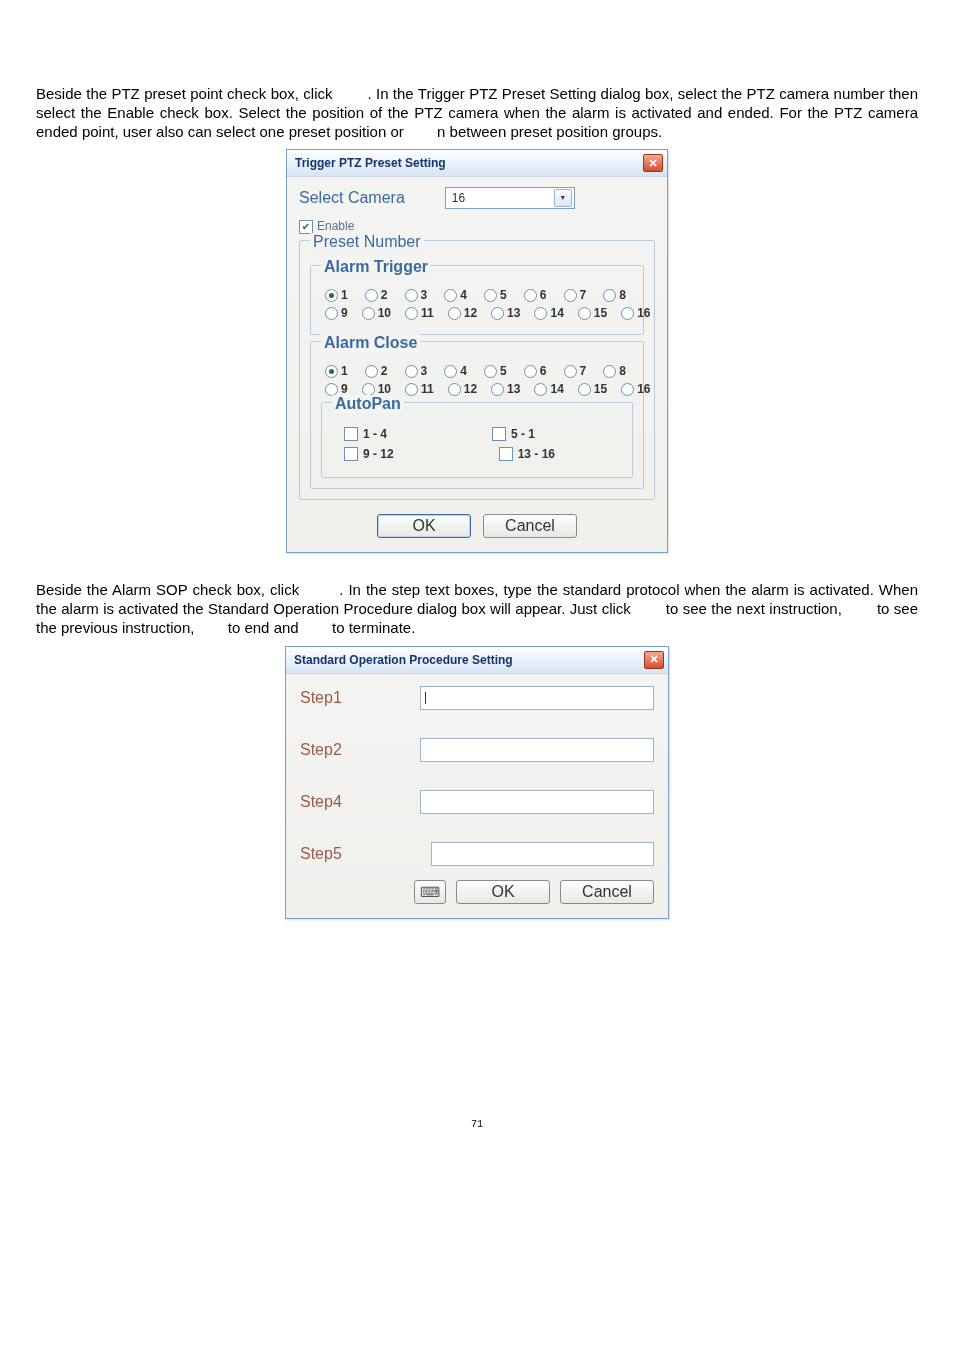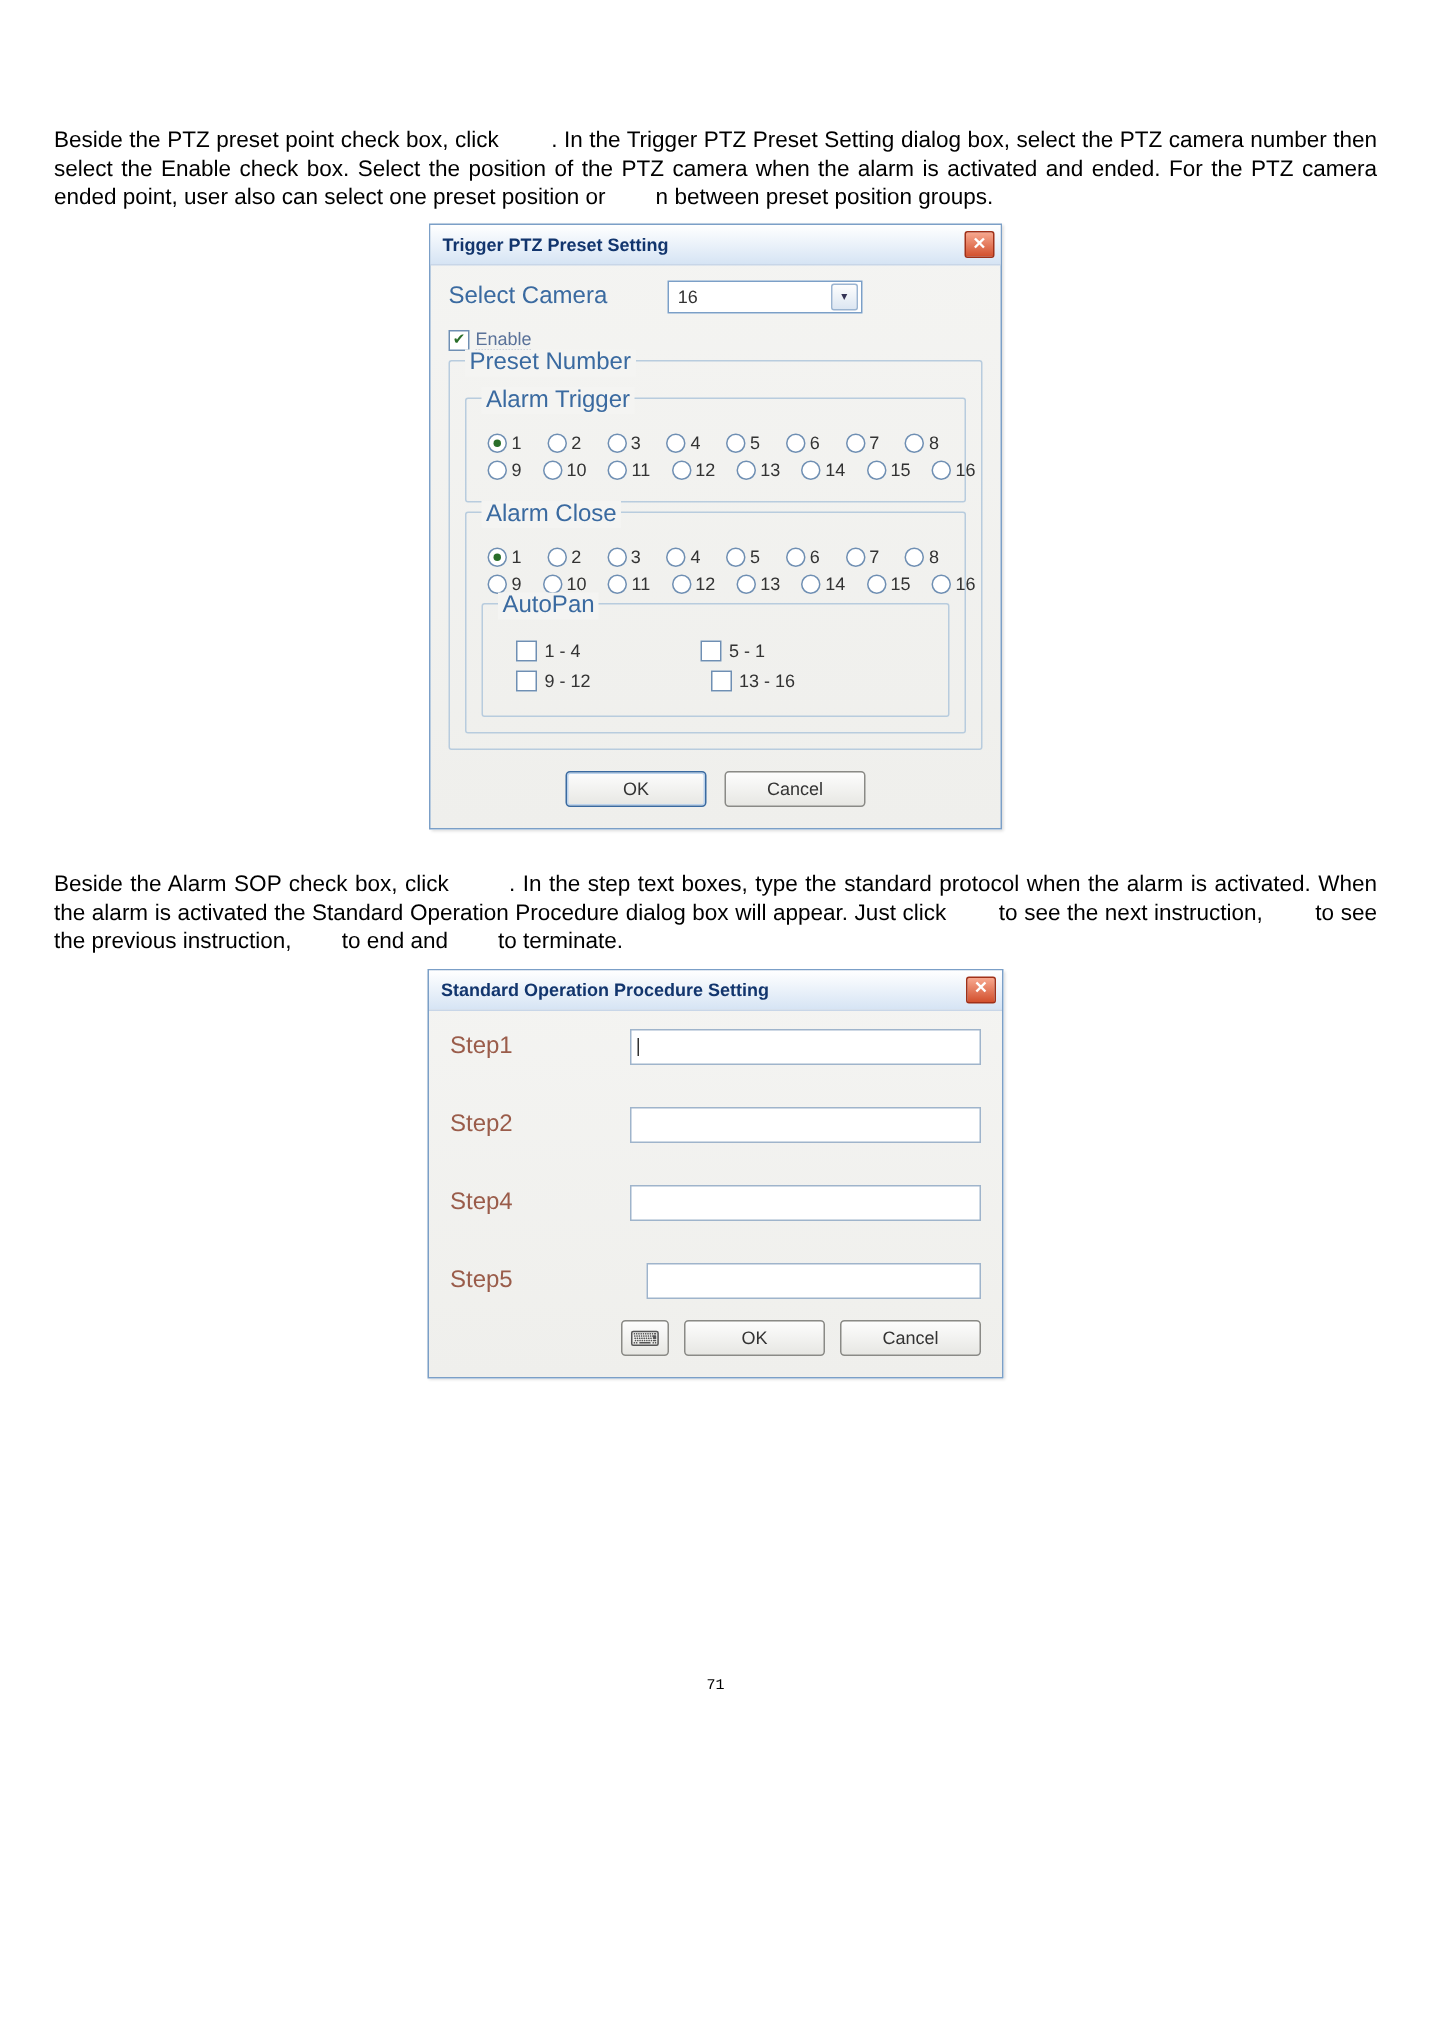--- a/index.html
+++ b/index.html
@@ -92,20 +92,21 @@
   .group-legend {
     position: absolute;
     top: -8px; left: 10px;
     background: linear-gradient(#f4f4f2, #f4f4f2);
     padding: 0 3px;
     color: #3a6aa0;
     font-size: 16px;
   }
   .group.inner {
     margin: 6px 0 0 0;
+    font-weight: bold;
   }
   .radio-row {
     display: flex;
     gap: 14px;
     margin: 4px 4px;
   }
   .radio-item {
     display: inline-flex; align-items: center; gap: 3px; width: 30px;
     font-size: 12px; color: #333;
   }
@@ -113,32 +114,32 @@
   .radio {
     width: 11px; height: 11px; border: 1px solid #6f8fb3; border-radius: 50%;
     display: inline-flex; align-items: center; justify-content: center;
     background: #fff;
   }
   .radio.sel::after {
     content: ""; width: 5px; height: 5px; border-radius: 50%; background: #2a6e2a;
     display: block;
   }
   .chk-row {
-    display: flex; gap: 80px; margin: 6px 12px;
+    display: flex; gap: 105px; margin: 6px 12px;
   }
   .chk-item { display: inline-flex; align-items: center; gap: 5px; font-size: 12px; color: #333; }
   .btn-row {
     display: flex; justify-content: center; gap: 12px; margin-top: 14px;
   }
   .winbtn {
     min-width: 72px; height: 22px;
     background: linear-gradient(#fdfdfd, #e7e7e3);
     border: 1px solid #8a8a86;
     border-radius: 3px;
-    font-size: 12px;
+    font-size: 16px;
     display: inline-flex; align-items: center; justify-content: center;
     padding: 0 10px;
   }
   .winbtn.default { border: 1px solid #3a6aa0; box-shadow: 0 0 0 1px #bcd3ec inset; }
   .body2 { padding: 12px 14px 14px 14px; }
   .steprow {
     display: flex; align-items: center; margin-bottom: 28px;
   }
   .step-label { width: 120px; color: #9a5c4a; font-size: 16px; }
   .step-input {

